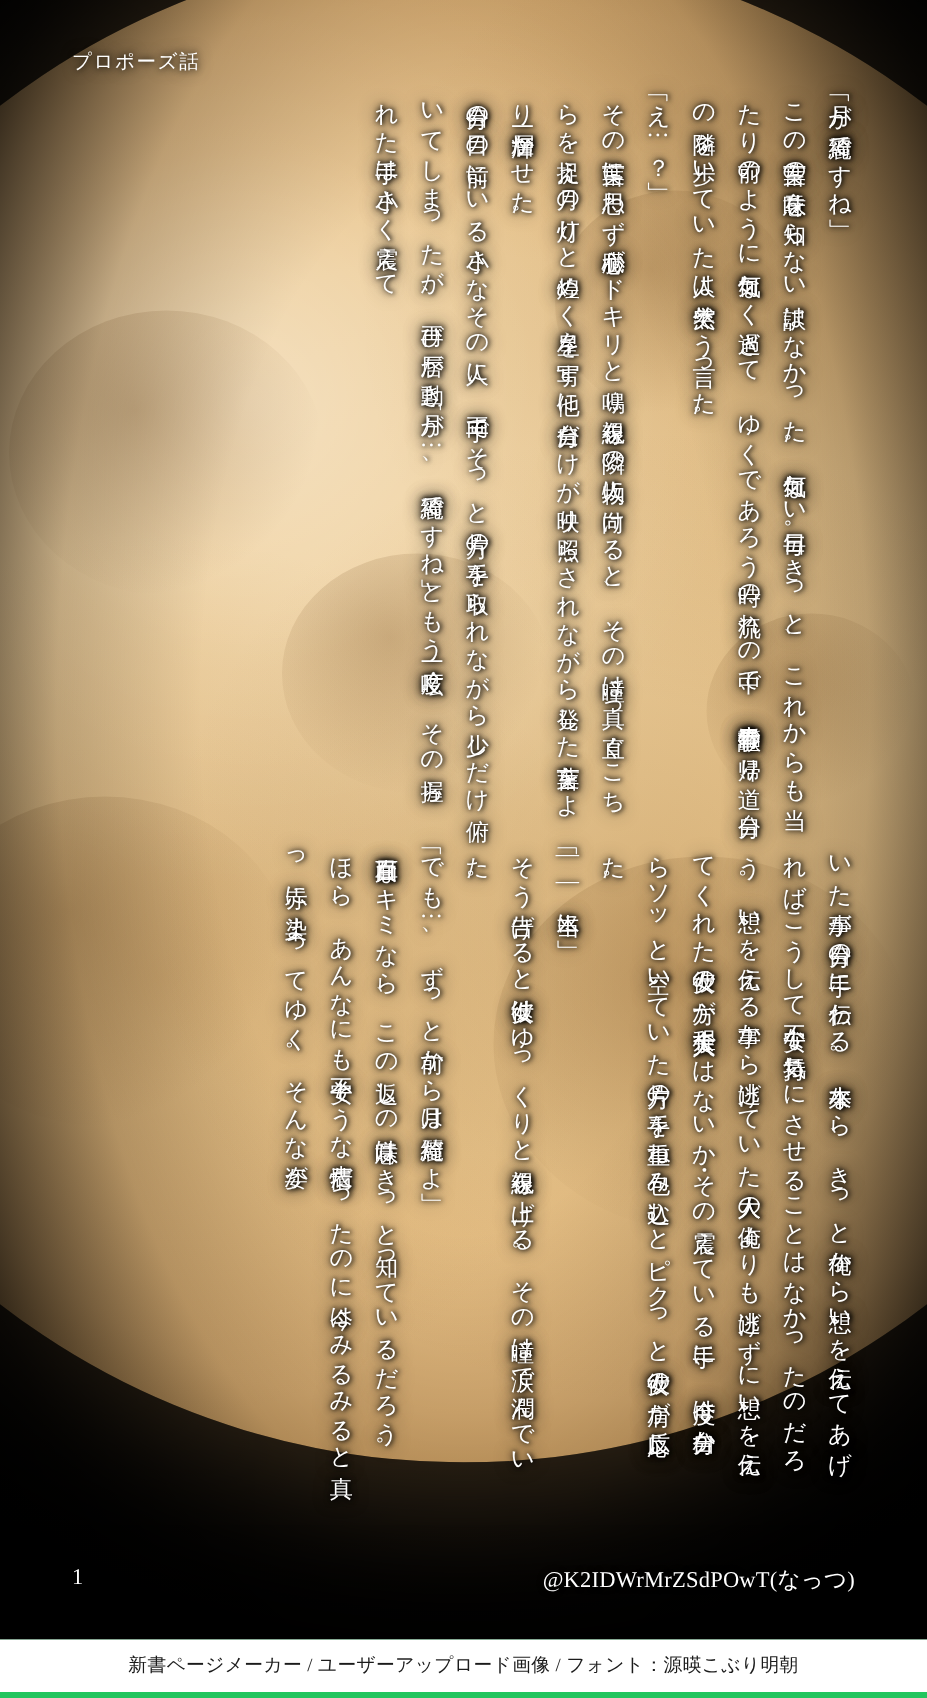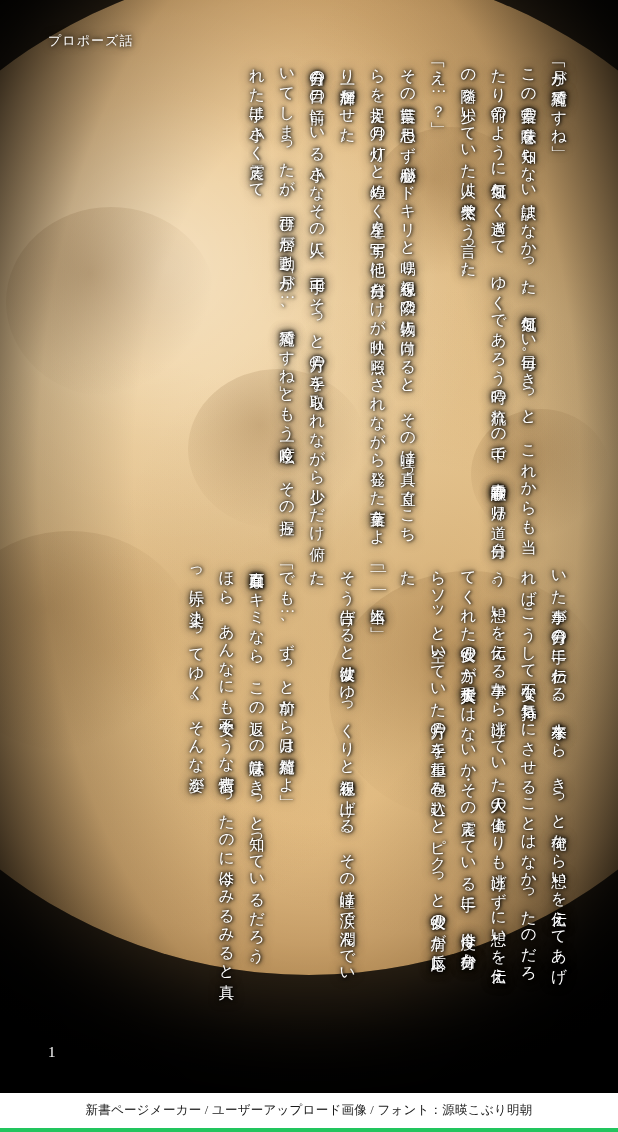--- a/index.html
+++ b/index.html
@@ -173,17 +173,18 @@
 
     <div id="body-bottom" class="vtext">いた事が自分の手に伝わる。本来なら、きっと俺から想いを伝えてあげればこうして不安な気持ちにさせることはなかったのだろう。想いを伝える事から逃げていた大人の俺よりも逃げずに想いを伝えてくれた彼女の方が余程大人ではないか・その震えている手に、今度は自分からソッと空いていた片方の手を重ね包み込むとピクっと彼女の肩が反応した。
 「――本当に」
 そう告げると彼女はゆっくりと視線を上げる。その瞳は涙で潤んでいた。
 「でも…、ずっと前から月は綺麗だよ」
 真面目なキミなら、この返しの意味はきっと知っているだろう。
 ほら、あんなにも不安そうな表情だったのに今はみるみると真っ赤に染まってゆく。そんな姿が</div>
 
     <div id="page-number">1</div>
 
+    <div id="handle">@K2IDWrMrZSdPOwT(なっつ)</div>
   </div>
 
   <div id="caption">新書ページメーカー / ユーザーアップロード画像 / フォント：源暎こぶり明朝</div>
 
 </div>
 
 </body></html>

